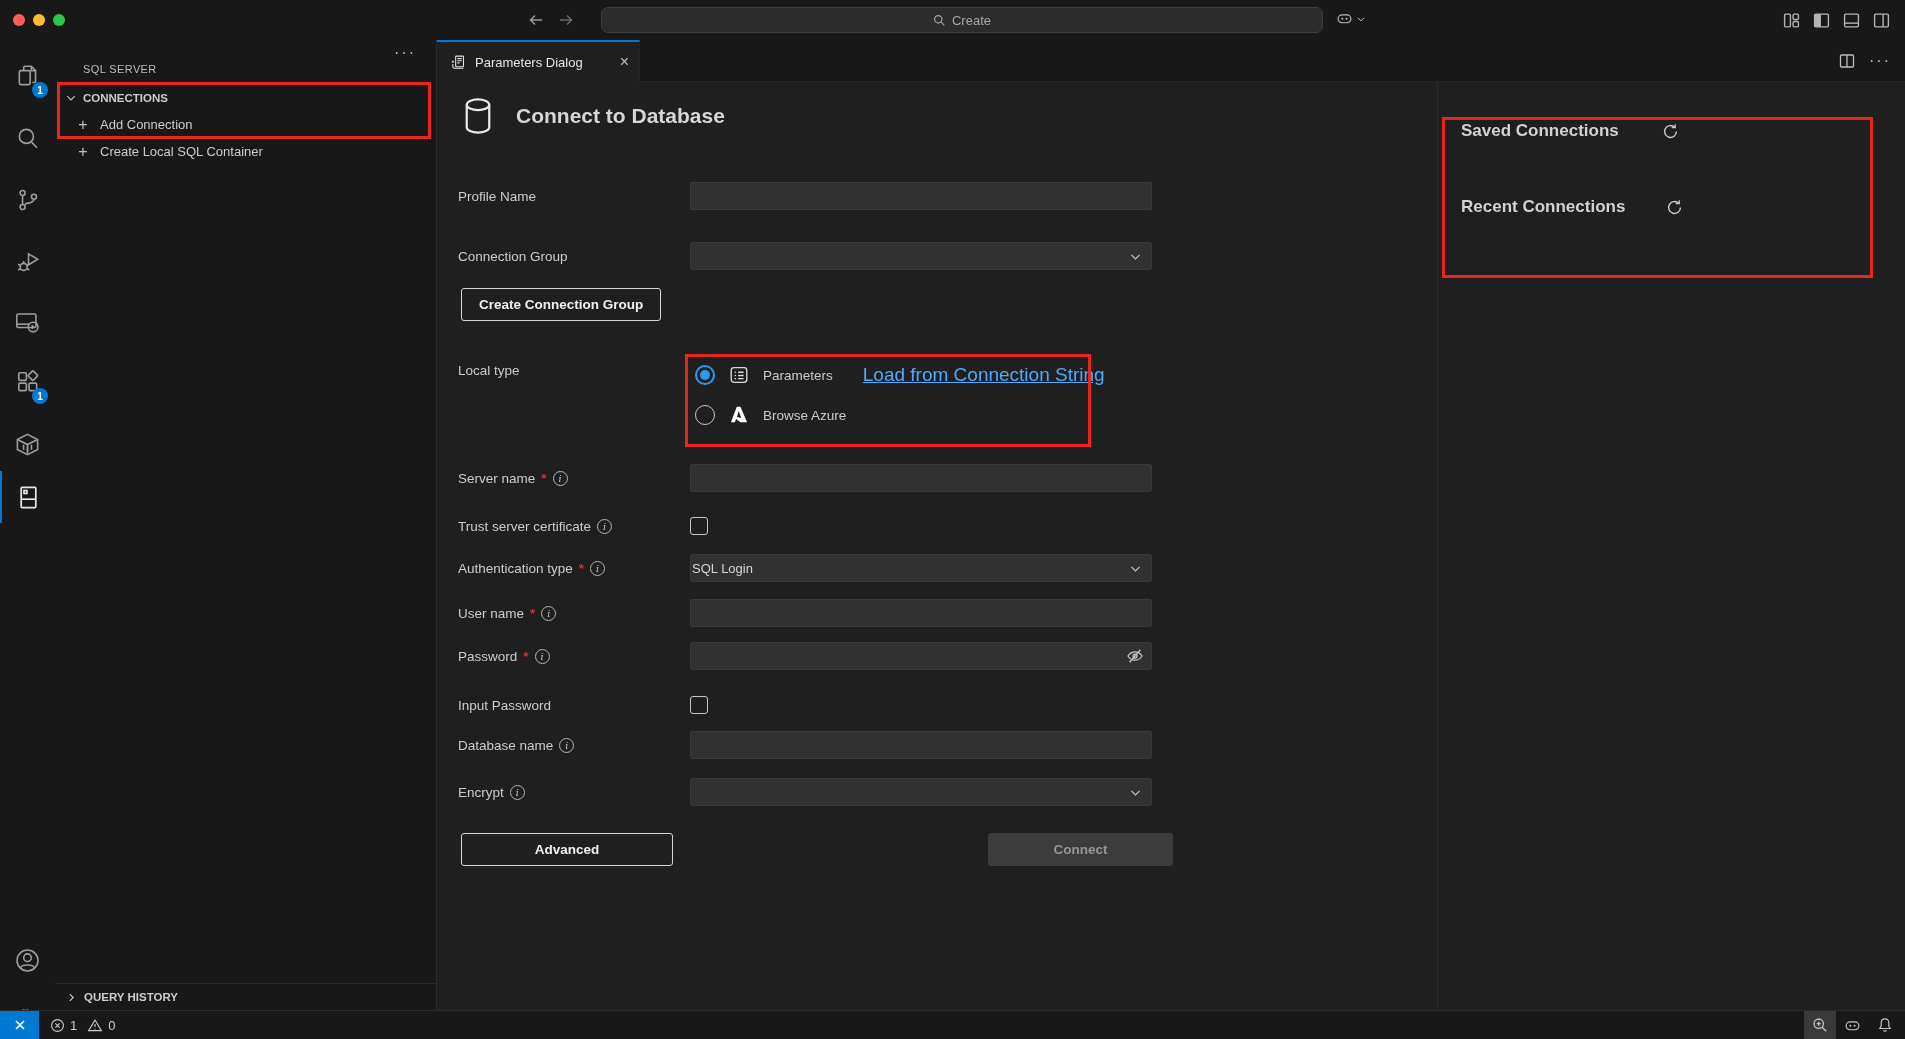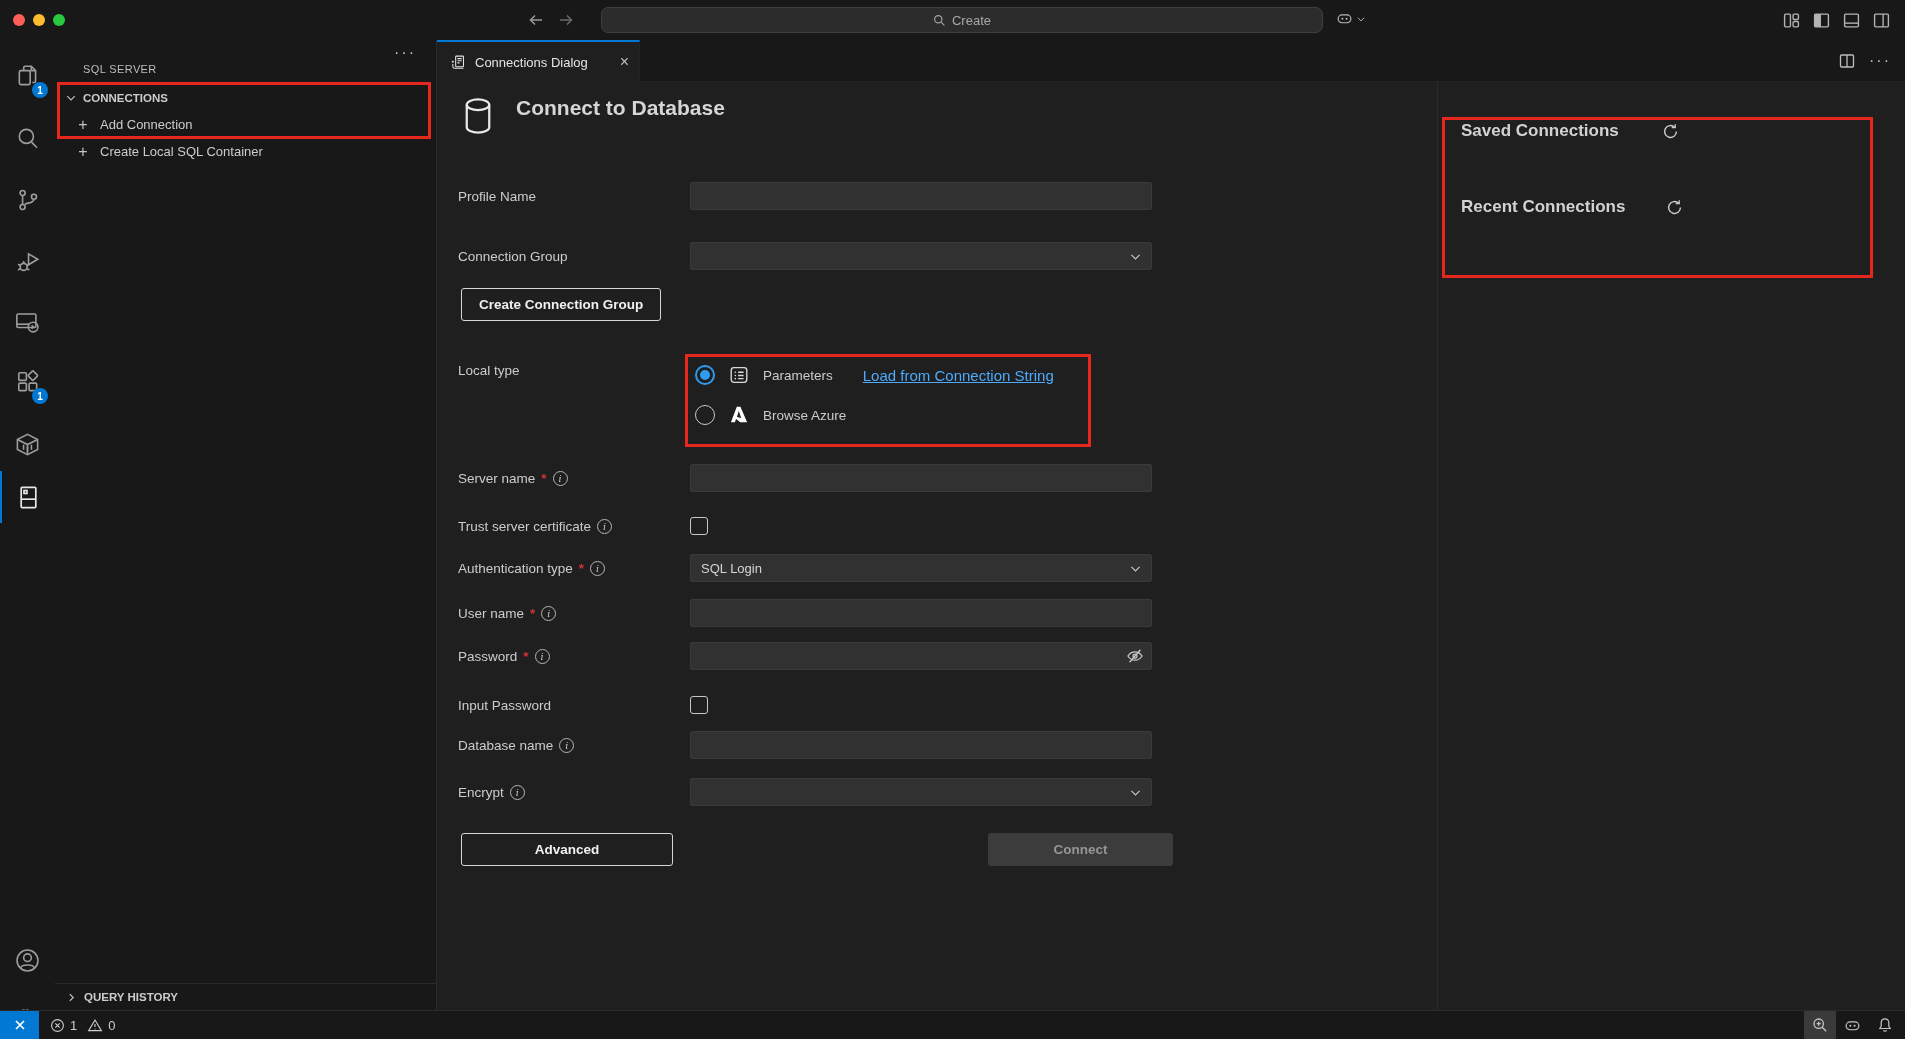--- a/index.html
+++ b/index.html
@@ -52,60 +52,60 @@
     position:absolute; left:0; top:0; width:203px; height:42px; background:#1f1f1f;
     border-top:2px solid #0078d4; border-right:1px solid #232323;
     display:flex; align-items:center; gap:8px; padding:0 10px 0 13px; color:#e4e4e4;
   }
   .tab-close { margin-left:auto; color:#bdbdbd; font-size:16px; line-height:1; cursor:pointer; }
   .ed-actions { position:absolute; right:14px; top:0; height:42px; display:flex; align-items:center; gap:14px; color:#bdbdbd; }
   .ed-more { font-size:16px; letter-spacing:2px; }
 
   .content { position:absolute; left:0; top:42px; width:1468px; height:928px; }
 
-  .heading { position:absolute; left:23px; top:14px; display:flex; gap:20px; }
+  .heading { position:absolute; left:23px; top:14px; display:flex; align-items:center; gap:20px; }
   .heading-text { font-size:21px; font-weight:600; color:#d6d6d6; }
 
   
   .frow { position:absolute; left:21px; display:flex; align-items:center; height:28px; }
   .flabel { width:232px; display:flex; align-items:flex-start; gap:6px; font-size:13.5px; color:#cccccc; }
   .req { color:#d13438; font-weight:700; }
   .info-i {
     width:15px; height:15px; border:1px solid #b5b5b5; border-radius:50%;
     color:#c9c9c9; font-family:"DejaVu Serif", serif; font-size:9.5px; font-style:italic;
     display:inline-flex; align-items:center; justify-content:center; flex:none;
   }
   .finput {
     width:462px; height:28px; background:#313131; border:1px solid #3a3a3a; border-radius:2px;
     color:#d4d4d4; font-family:"Liberation Sans",sans-serif; font-size:13px; padding:0 9px; outline:none;
   }
   .fselect {
     width:462px; height:28px; background:#313131; border:1px solid #3a3a3a; border-radius:2px;
-    display:flex; align-items:center; padding:0 10px; color:#d4d4d4; position:relative; cursor:pointer;
+    display:flex; align-items:center; padding:0 1px; color:#d4d4d4; position:relative; cursor:pointer;
   }
   .fselect .chev { position:absolute; right:9px; color:#c3c3c3; }
   .checkbox { width:18px; height:18px; border:1px solid #c6c6c6; border-radius:3px; background:transparent; cursor:pointer; }
   .pw-wrap { position:relative; width:462px; }
   .eye-btn { position:absolute; right:7px; top:4px; color:#c9c9c9; cursor:pointer; }
 
   .ghost-btn {
     height:33px; padding:0 17px; background:transparent; border:1px solid #d6d6d6; border-radius:3px;
     color:#f0f0f0; font-weight:700; font-size:13.5px; font-family:"Liberation Sans",sans-serif; cursor:pointer;
   }
   .connect-btn {
     position:absolute; left:551px; top:751px; width:185px; height:33px;
     background:#3c3c3c; border:none; border-radius:3px; color:#969696;
     font-weight:700; font-size:13.5px; font-family:"Liberation Sans",sans-serif;
   }
 
   .radio-row { position:absolute; left:258px; display:flex; align-items:center; gap:13px; height:28px; }
   .radio { width:20px; height:20px; border-radius:50%; border:1.5px solid #c9c9c9; flex:none; cursor:pointer; }
   .radio.sel { border:2px solid #2d9bf0; display:flex; align-items:center; justify-content:center; }
   .radio.sel::after { content:""; width:10px; height:10px; border-radius:50%; background:#2d9bf0; }
-  .link { color:#4daafc; text-decoration:underline; font-size:15px; margin-left:17px; cursor:pointer; }
+  .link { color:#4daafc; text-decoration:underline; font-size:19px; margin-left:17px; cursor:pointer; }
 
   
   .rp-divider { position:absolute; left:1000px; top:0; height:928px; border-left:1px solid #2b2b2b; }
   .rp-row { position:absolute; display:flex; align-items:center; color:#d2d2d2; font-size:17px; font-weight:700; }
   .rp-refresh { color:#cccccc; cursor:pointer; }
 
   
   .anno { position:absolute; border:3px solid #e7261d; pointer-events:none; }
 
   
@@ -303,21 +303,21 @@
     <div class="tabstrip">
       <div class="tab">
         <span>
             <svg width="17" height="17" viewBox="0 0 24 24" fill="none" stroke="currentColor" stroke-width="1.5">
               <rect x="8" y="3" width="11" height="15" rx="1"></rect>
               <path d="M10.5 6.5h6M10.5 9.5h6M10.5 12.5h3"></path>
               <path d="M4 14v3.5A2.5 2.5 0 0 0 6.5 20H19"></path>
               <path d="M2.5 11h3M4 9.5v3"></path>
             </svg>
           </span>
-        <span>Connections Dialog</span>
+        <span>Parameters Dialog</span>
         <span class="tab-close">×</span>
       </div>
       <div class="ed-actions">
         <span>
             <svg width="16" height="16" viewBox="0 0 16 16" fill="none" stroke="currentColor" stroke-width="1.3">
               <rect x="1.5" y="2" width="13" height="12" rx="1"></rect>
               <path d="M8 2v12"></path>
             </svg>
           </span>
         <span class="ed-more">···</span>

